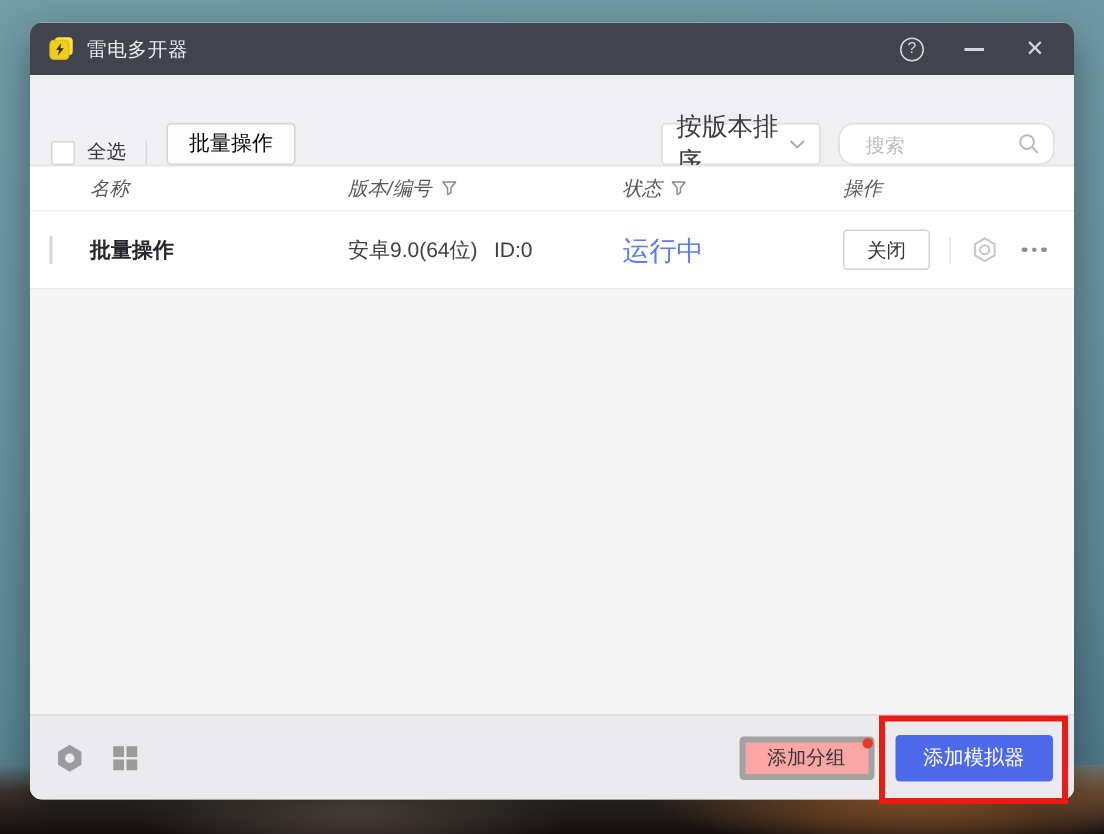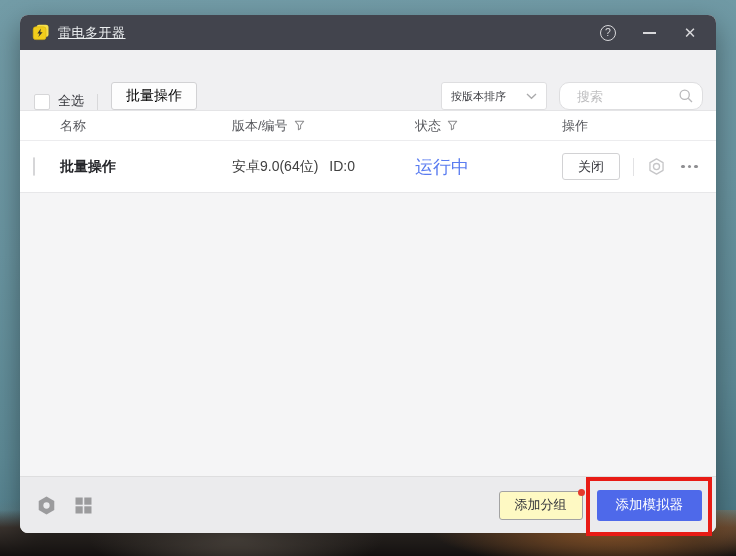--- a/index.html
+++ b/index.html
@@ -26,21 +26,21 @@
     box-shadow:0 10px 28px rgba(0,0,0,.38);
     background:#f5f5f6;
   }
 
   
   .titlebar{
     height:35px; flex:0 0 35px; background:#42444d; display:flex; align-items:center;
     padding:0 10px 0 12px; color:#e6e6e9;
   }
   .app-icon{ display:flex; align-items:center; }
-  .tb-title{ font-size:13px; margin-left:8px; letter-spacing:.5px; color:#eceff1;text-decoration:underline; }
+  .tb-title{ font-size:13px; margin-left:8px; letter-spacing:.5px; color:#eceff1; }
   .tb-actions{ margin-left:auto; display:flex; align-items:center; gap:21px; padding-right:6px; }
   .tb-btn{ width:20px; height:20px; display:flex; align-items:center; justify-content:center; cursor:pointer; color:#d8d8db; }
   .help-circle{ width:16px; height:16px; border:1.3px solid #d8d8db; border-radius:50%; font-size:10.5px; line-height:13px; text-align:center; color:#d8d8db; }
   .min-line{ width:13px; height:2px; background:#d8d8db; }
   .close-x{ font-size:15px; line-height:1; color:#d8d8db; }
 
   
   .toolbar{
     height:60px; flex:0 0 60px; background:#f0f0f2; display:flex; align-items:flex-end;
     padding:0 13px 0 14px;
@@ -50,40 +50,40 @@
   .v-div{ width:1px; height:16px; background:#d8d8da; margin:0 13px; }
   .btn-plain{
     height:28px; background:#fdfdfd; border:1px solid #d2d2d4; border-radius:3px;
     font-size:14px; color:#000000; display:flex; align-items:center; padding:0 14px; cursor:pointer;
   }
   .tool-right{ margin-left:auto; display:flex; align-items:center; gap:12px; }
   .dropdown{
     width:106px; height:28px; background:#fff; border:1px solid #dedee0; border-radius:3px;
     display:flex; align-items:center; padding:0 9px; cursor:pointer;
   }
-  .dropdown .dd-label{ font-size:11px; color:#3a3b40; }
+  .dropdown .dd-label{ font-size:17px; color:#3a3b40; }
   .dropdown .dd-chev{ margin-left:auto; display:flex; }
   .searchbox{
     width:144px; height:28px; background:#fff; border:1px solid #dedee0; border-radius:10px;
     display:flex; align-items:center; padding:0 8px 0 17px;
   }
   .searchbox input{
     border:none; outline:none; width:100%; font-size:13px; color:#333; background:transparent;
     font-family:inherit;
   }
   .searchbox input::placeholder{ color:#bcbcbe; }
   .searchbox .mag{ flex:0 0 auto; display:flex; }
 
   
   .grid-cols{ display:grid; grid-template-columns:40px 172px 183px 147px 1fr; align-items:center; }
   .thead{
     height:31px; flex:0 0 31px; background:#fff; border-top:1px solid #e4e4e6; border-bottom:1px solid #ececee;
     font-size:13px; color:#57585d;
   }
-  .th{ display:flex; align-items:center; gap:6px; }
+  .th{ display:flex; align-items:center; gap:6px;font-style:italic; }
   .trow{
     height:52px; flex:0 0 52px; background:#fff; border-bottom:1px solid #e7e7e9;
   }
   .trow .cb-cell{ padding-left:13px; }
   .row-name{ font-size:14px; color:#26272b; font-weight:600; }
   .row-version{ font-size:14px; color:#404040; display:flex; gap:11px; }
   .row-status{ font-size:18px; color:#5a7cf0; }
   .ops-cell{ display:flex; align-items:center; }
   .btn-close{
     height:27px; min-width:58px; justify-content:center; background:#fff; border:1px solid #d2d2d4;
@@ -97,21 +97,21 @@
   .list-empty{ flex:1 1 auto; background:#f5f5f6; }
 
   
   .footer{
     height:57px; flex:0 0 57px; background:#ebebed; border-top:1px solid #dededf;
     display:flex; align-items:center; padding:0 14px 0 16px;
   }
   .foot-icons{ display:flex; align-items:center; gap:17px; }
   .foot-right{ margin-left:auto; display:flex; align-items:center; gap:14px; }
   .btn-group{
-    position:relative; height:29px; background:#fef9c3; border:1px solid #a3a3a3; border-radius:3px;
+    position:relative; height:29px; background:#fca5a5; border:4px solid #a3a3a3; border-radius:3px;
     font-size:13px; color:#33343a; display:flex; align-items:center; padding:0 15px; cursor:pointer;
   }
   .red-dot{ position:absolute; top:-3px; right:-3px; width:7px; height:7px; border-radius:50%; background:#e4392c; }
   .btn-primary{
     height:31px; background:#4e69ea; border-radius:3px; border:none;
     font-size:13.5px; color:#fff; display:flex; align-items:center; padding:0 19px; cursor:pointer;
     font-family:inherit;
   }
 
   

